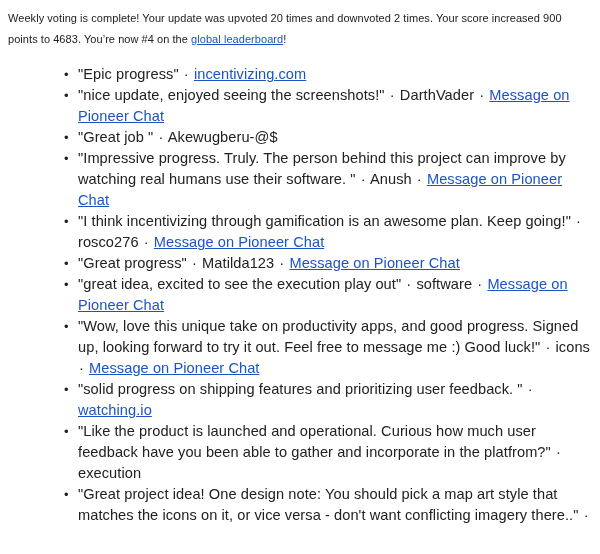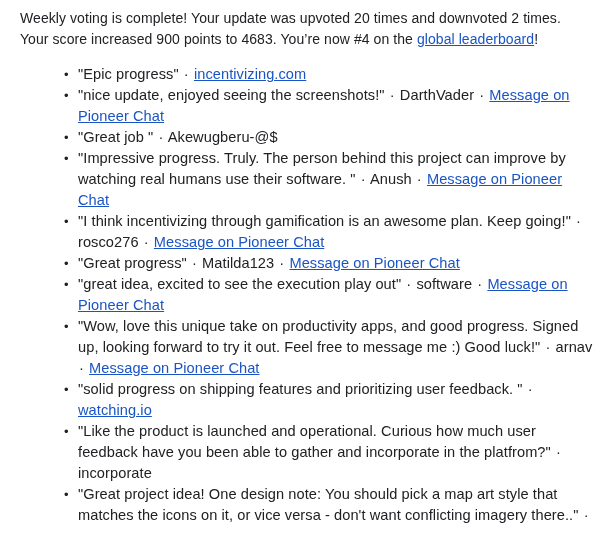--- a/index.html
+++ b/index.html
@@ -17,22 +17,22 @@
     -webkit-font-smoothing: antialiased;
   }
   #page {
     width: 600px;
     height: 554px;
     box-sizing: border-box;
     padding: 4px 6px 0 8px;
     background: #ffffff;
   }
   p.para {
-    margin: 12px;
-    font-size: 14px;
+    margin: 0;
+    font-size: 11px;
     line-height: 21px;
     color: #202124;
     letter-spacing: 0.005em;
   }
   p.para.summary {
     margin-top: 4px;
   }
   p.para.intro {
     margin-top: 21px;
   }
@@ -135,35 +135,35 @@
       <span class="quote">"great idea, excited to see the execution play out"</span>
       <span class="sep">·</span>
       <span class="author">software</span>
       <span class="sep">·</span>
       <a class="link" href="#">Message on Pioneer Chat</a>
     </li>
 
     <li>
       <span class="quote">"Wow, love this unique take on productivity apps, and good progress. Signed up, looking forward to try it out. Feel free to message me :) Good luck!"</span>
       <span class="sep">·</span>
-      <span class="author">arnav</span>
+      <span class="author">icons</span>
       <span class="sep">·</span>
       <a class="link" href="#">Message on Pioneer Chat</a>
     </li>
 
     <li>
       <span class="quote">"solid progress on shipping features and prioritizing user feedback. "</span>
       <span class="sep">·</span>
       <a class="link" href="#">watching.io</a>
     </li>
 
     <li>
       <span class="quote">"Like the product is launched and operational. Curious how much user feedback have you been able to gather and incorporate in the platfrom?"</span>
       <span class="sep">·</span>
-      <span class="author">incorporate</span>
+      <span class="author">execution</span>
     </li>
 
     <li>
       <span class="quote">"Great project idea! One design note: You should pick a map art style that matches the icons on it, or vice versa - don't want conflicting imagery there.."</span>
       <span class="sep">·</span>
       
       
       
     </li>
 

